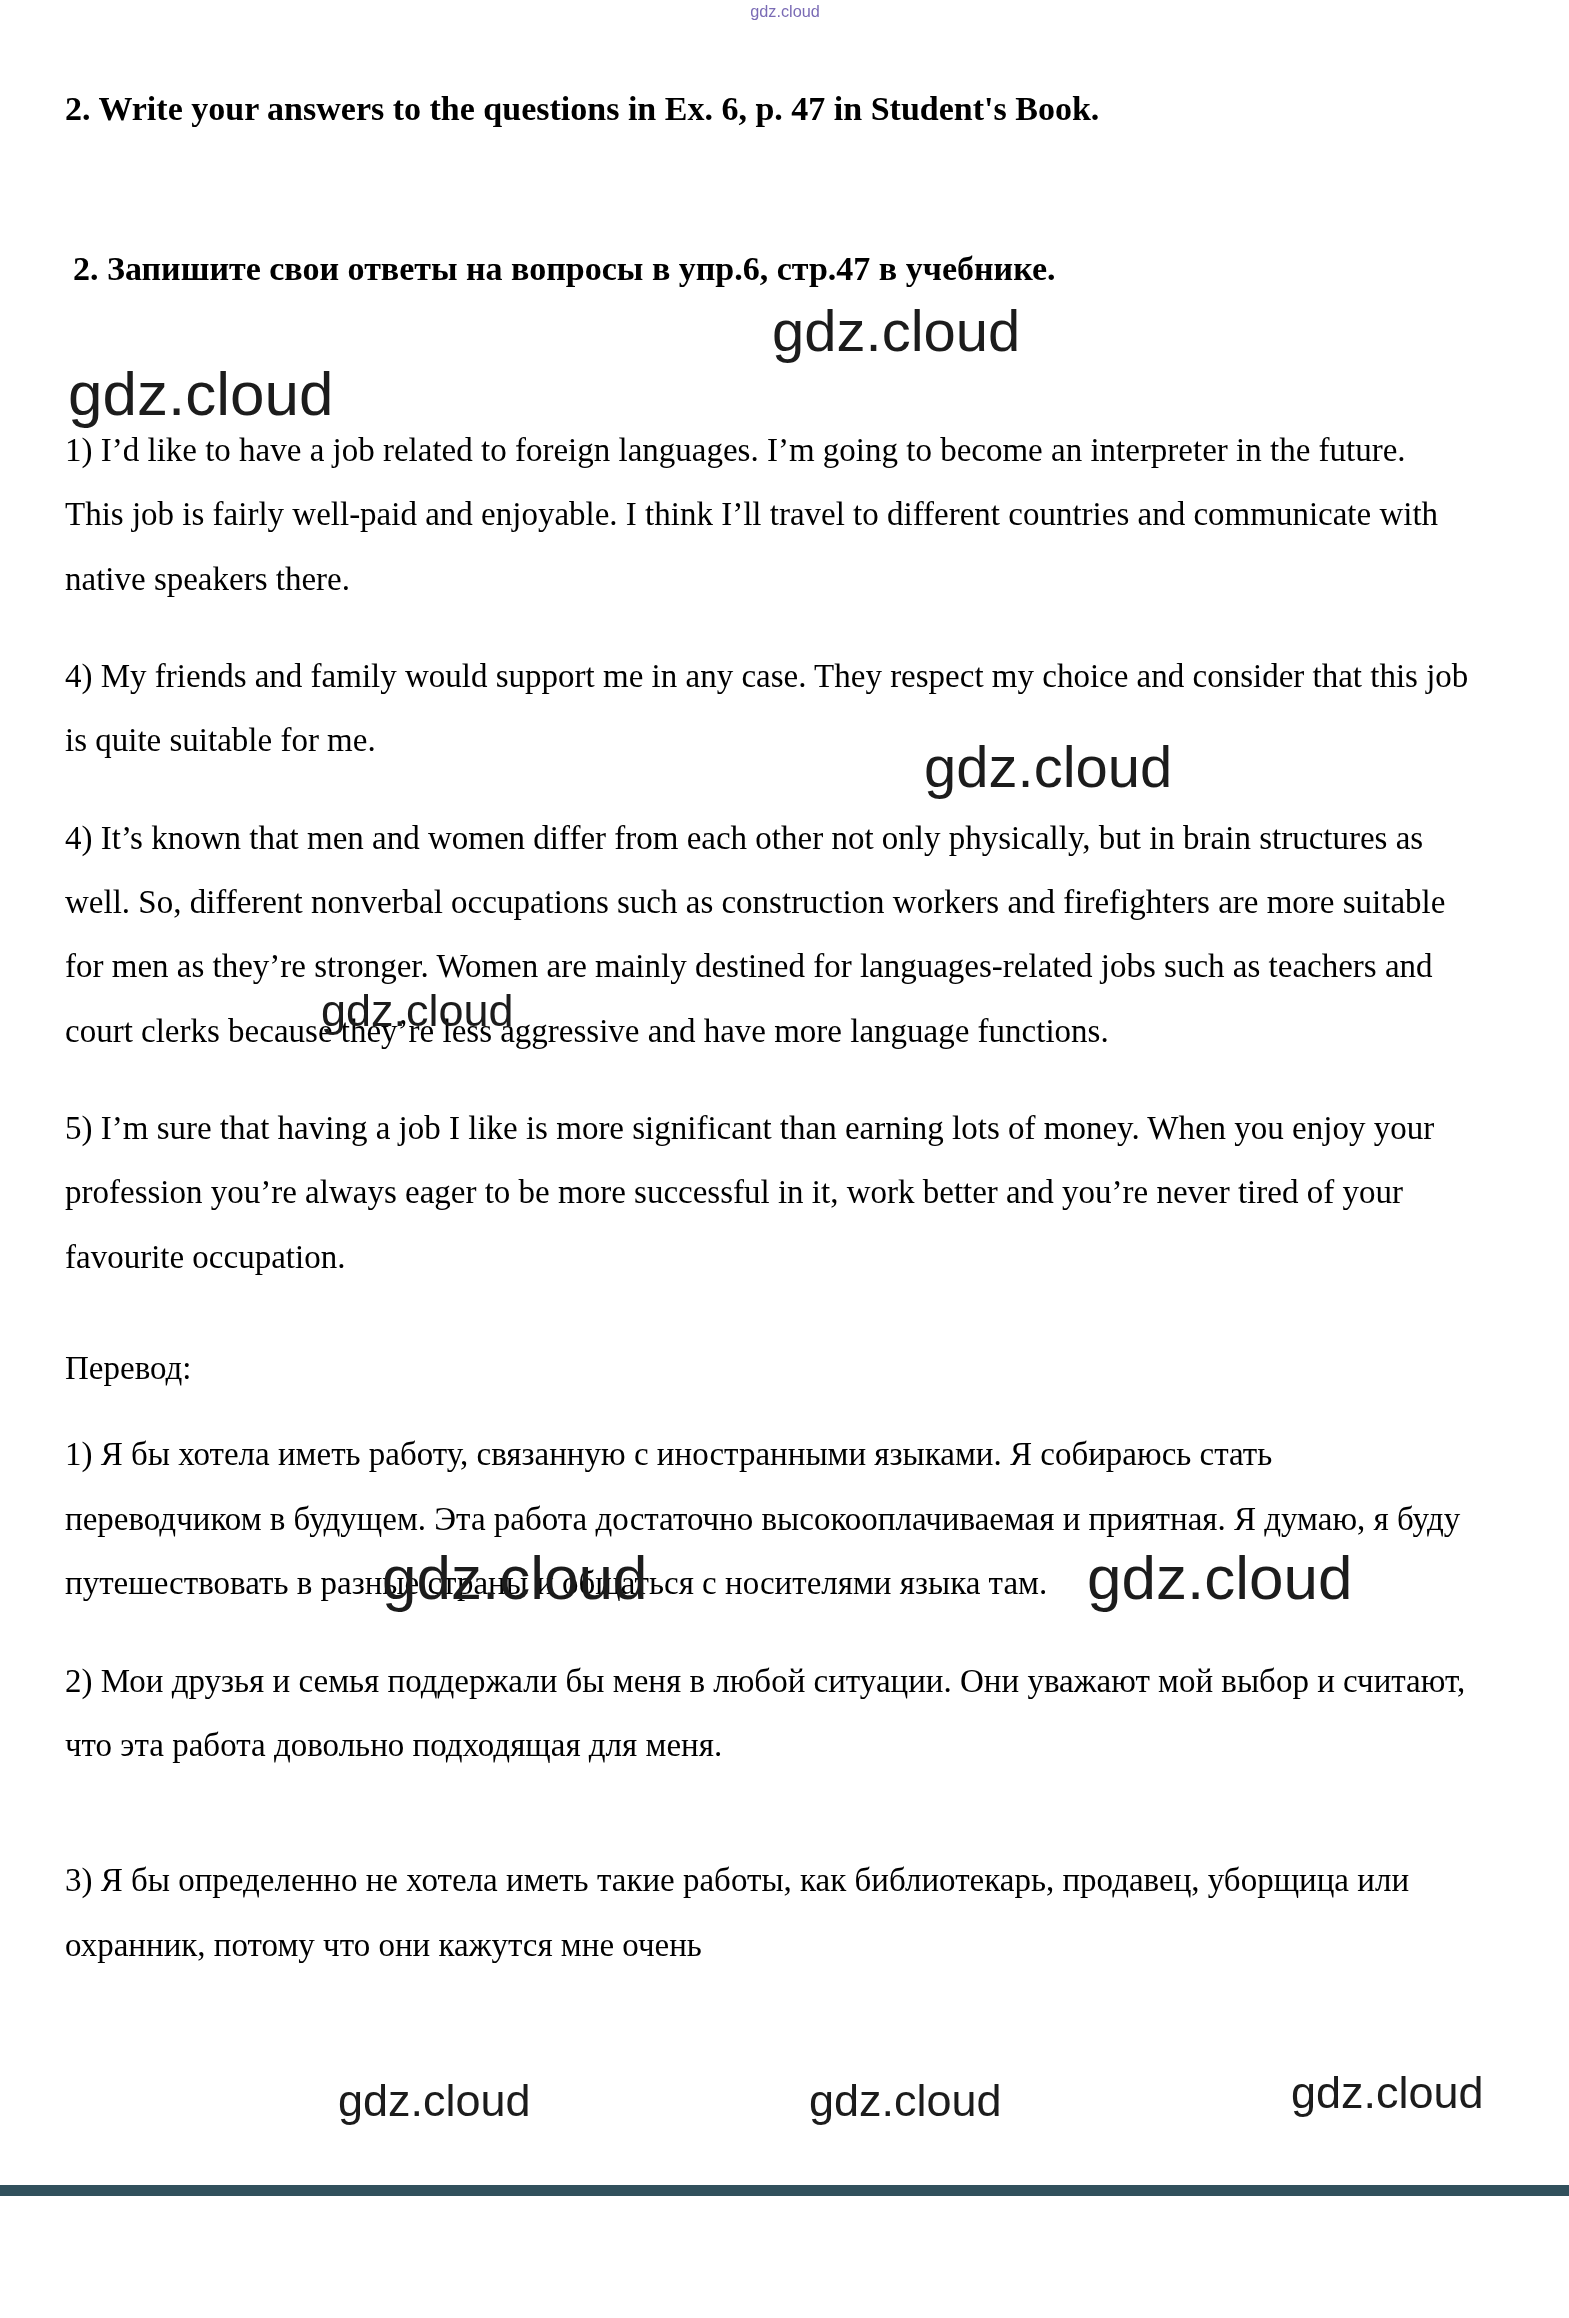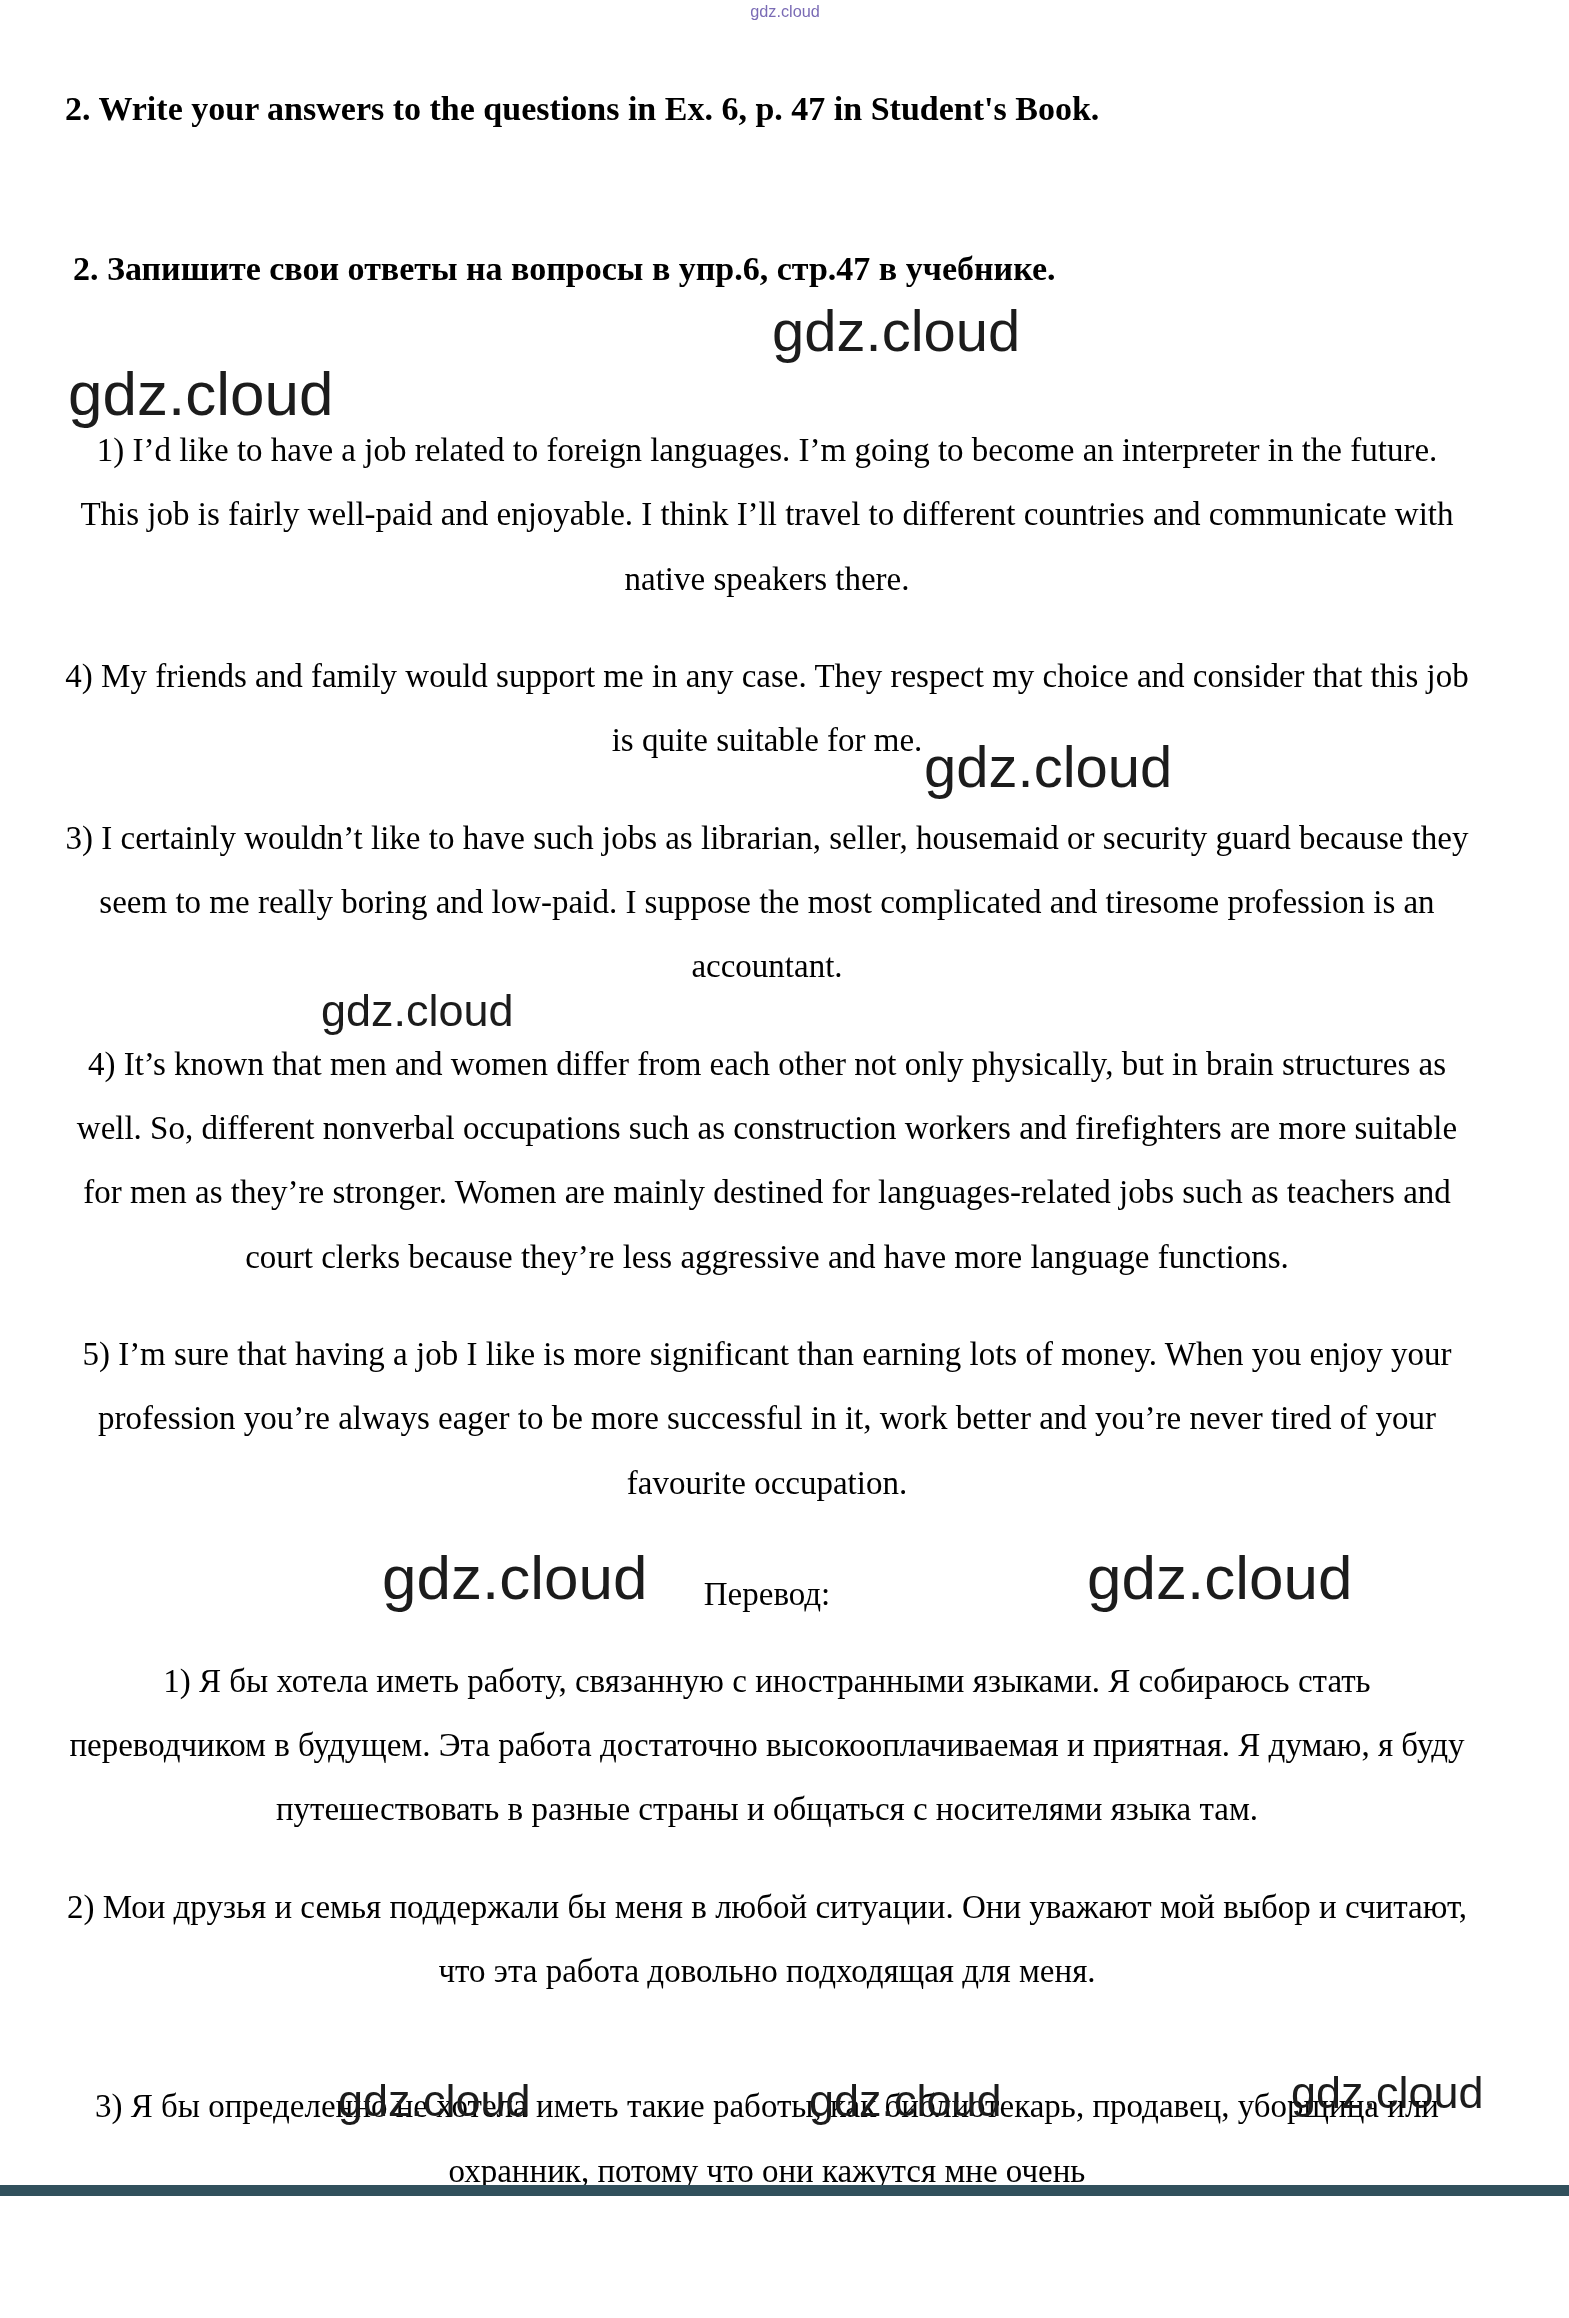--- a/index.html
+++ b/index.html
@@ -26,21 +26,20 @@
     line-height: 1.25;
   }
   .heading-ru {
     margin-top: 117px;
     margin-left: 8px;
   }
   .body-text p {
     font-size: 33px;
     line-height: 1.95;
     margin: 0 0 33px 0;
-    text-align: center;
   }
   .first-para {
     margin-top: 128px !important;
   }
   .translation-label {
     margin-top: 47px !important;
     margin-bottom: 22px !important;
   }
   .ru-para-2 {
     margin-bottom: 71px !important;
@@ -90,21 +89,20 @@
 
   <div class="content">
 
     <p class="heading">2. Write your answers to the questions in Ex. 6, p. 47 in Student's Book.</p>
 
     <p class="heading heading-ru">2. Запишите свои ответы на вопросы в упр.6, стр.47 в учебнике.</p>
 
     <div class="body-text">
       <p class="first-para">1) I’d like to have a job related to foreign languages. I’m going to become an interpreter in the future. This job is fairly well-paid and enjoyable. I think I’ll travel to different countries and communicate with native speakers there.</p>
       <p>4) My friends and family would support me in any case. They respect my choice and consider that this job is quite suitable for me.</p>
-      <p>3) I certainly wouldn’t like to have such jobs as librarian, seller, housemaid or security guard because they seem to me really boring and low-paid. I suppose the most complicated and tiresome profession is an accountant.</p>
       <p>4) It’s known that men and women differ from each other not only physically, but in brain structures as well. So, different nonverbal occupations such as construction workers and firefighters are more suitable for men as they’re stronger. Women are mainly destined for languages-related jobs such as teachers and court clerks because they’re less aggressive and have more language functions.</p>
       <p>5) I’m sure that having a job I like is more significant than earning lots of money. When you enjoy your profession you’re always eager to be more successful in it, work better and you’re never tired of your favourite occupation.</p>
     </div>
 
     <div class="body-text">
       <p class="translation-label">Перевод:</p>
       <p>1) Я бы хотела иметь работу, связанную с иностранными языками. Я собираюсь стать переводчиком в будущем. Эта работа достаточно высокооплачиваемая и приятная. Я думаю, я буду путешествовать в разные страны и общаться с носителями языка там.</p>
       <p class="ru-para-2">2) Мои друзья и семья поддержали бы меня в любой ситуации. Они уважают мой выбор и считают, что эта работа довольно подходящая для меня.</p>
       <p>3) Я бы определенно не хотела иметь такие работы, как библиотекарь, продавец, уборщица или охранник, потому что они кажутся мне очень</p>
     </div>

